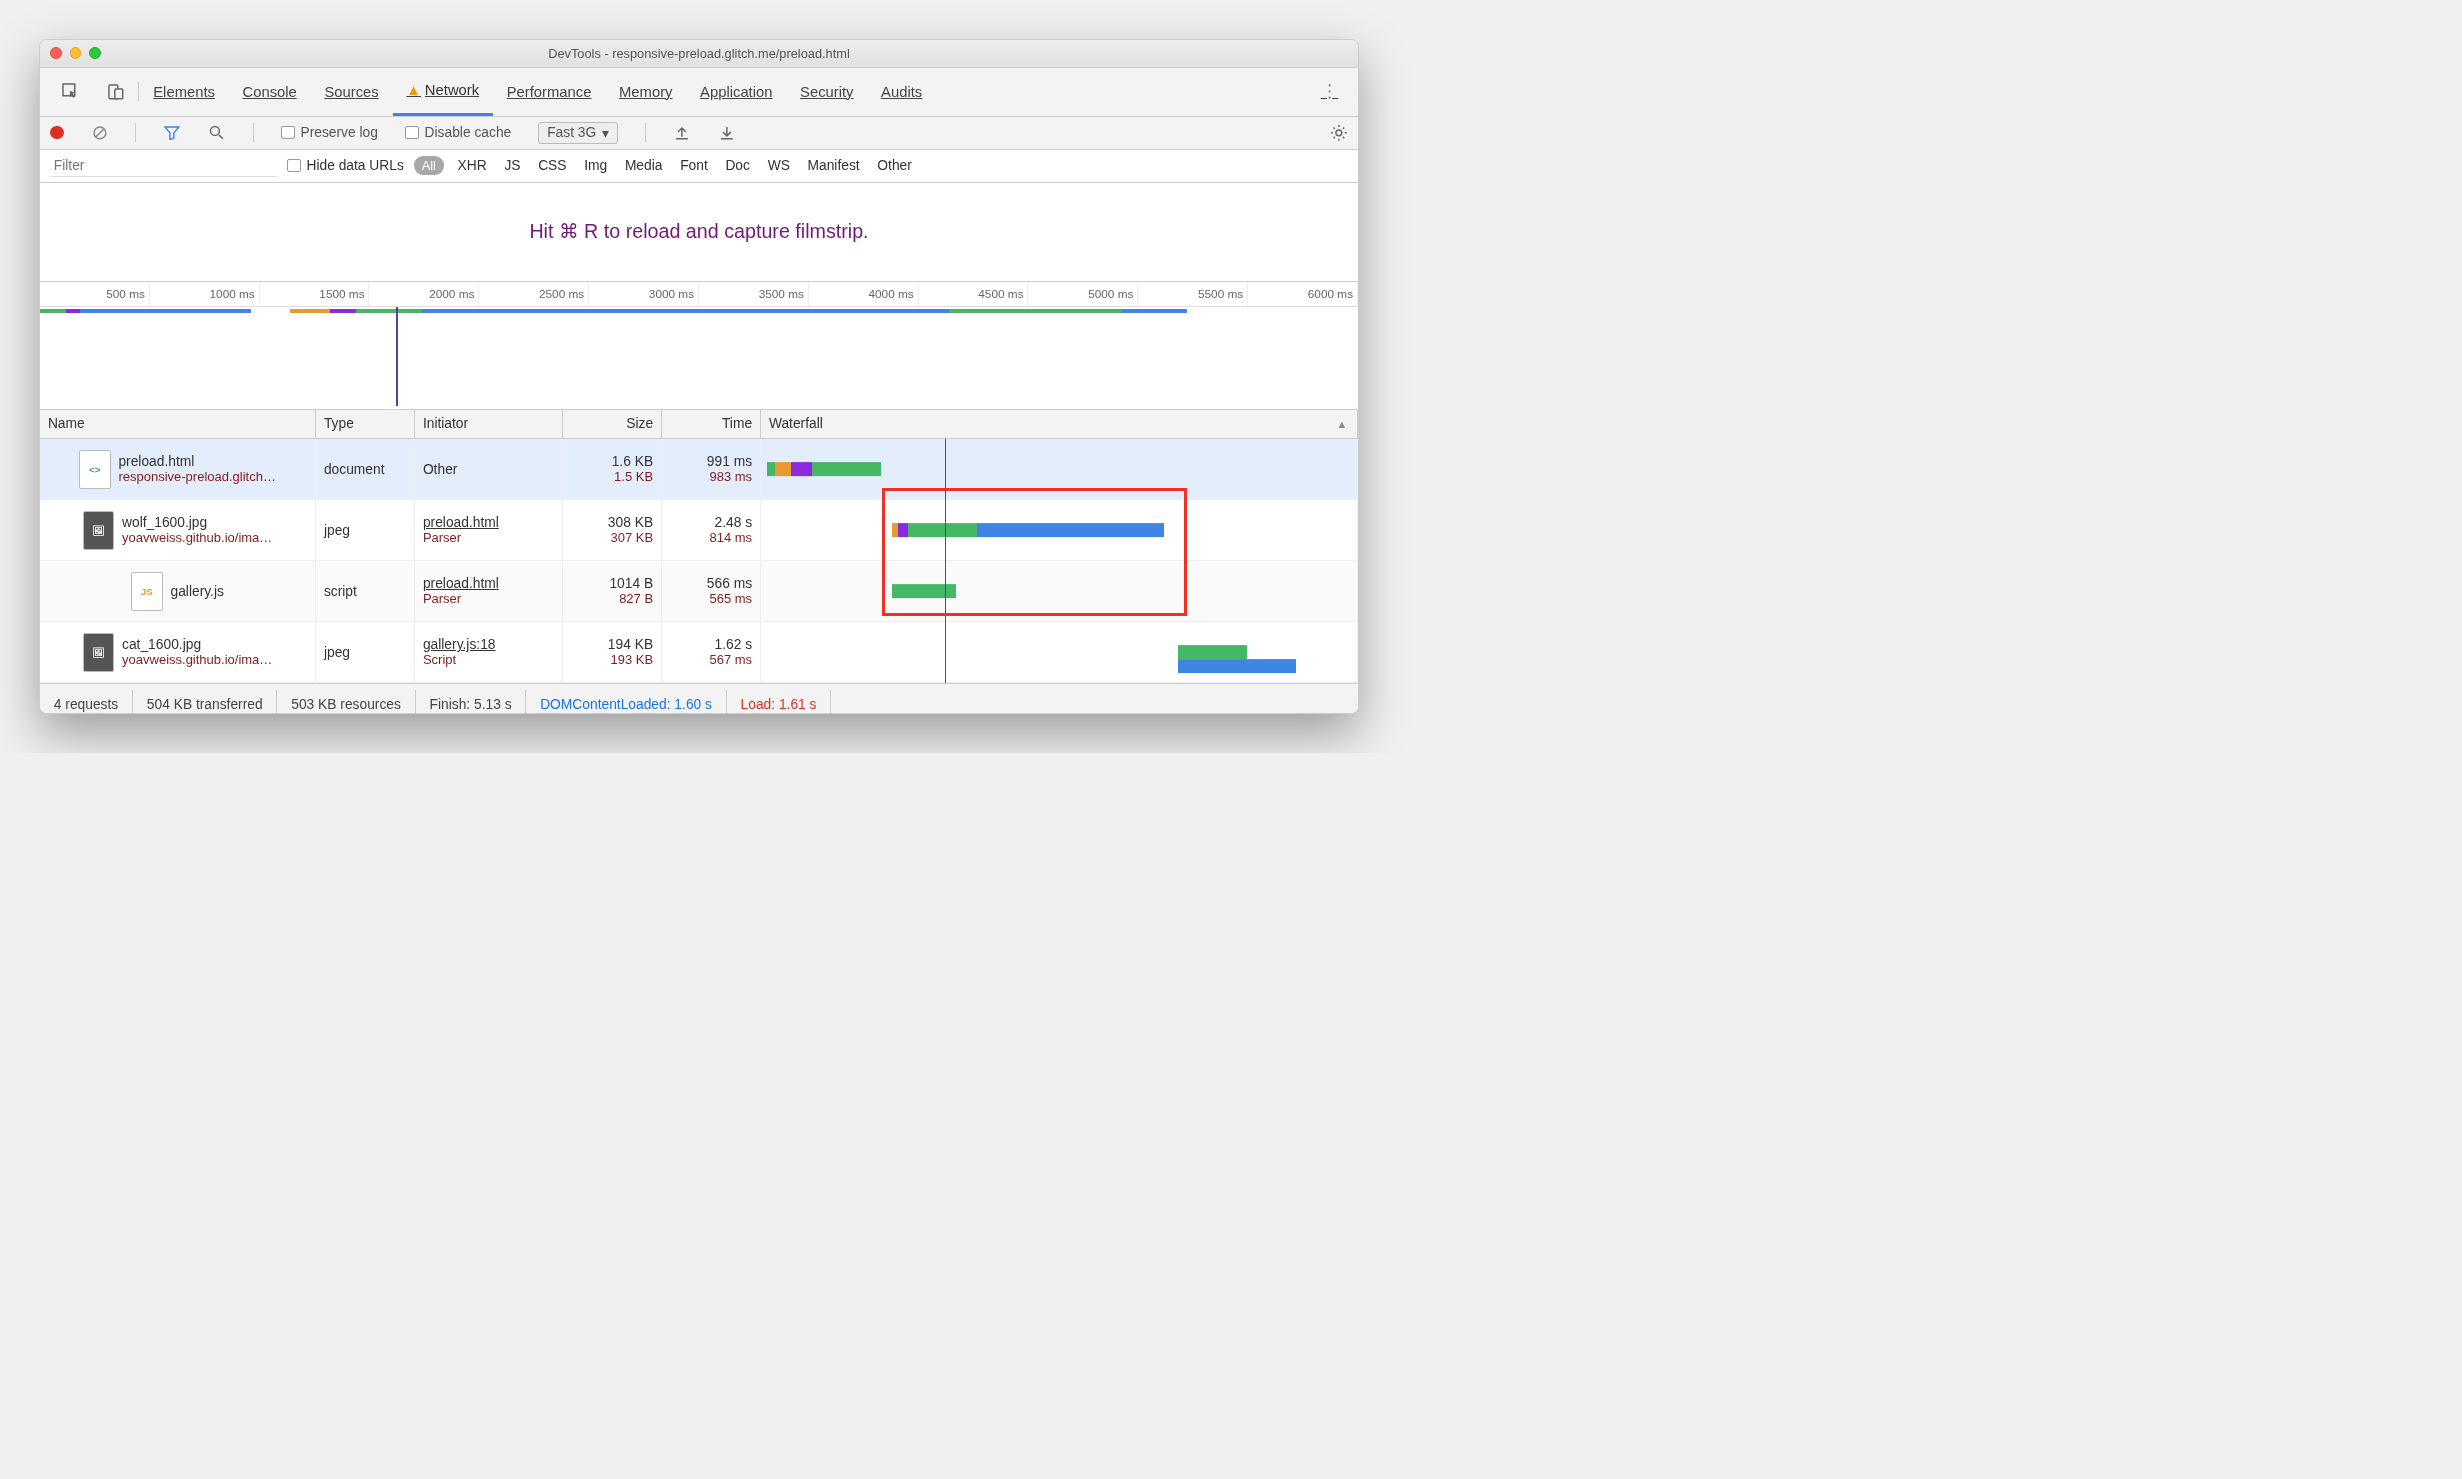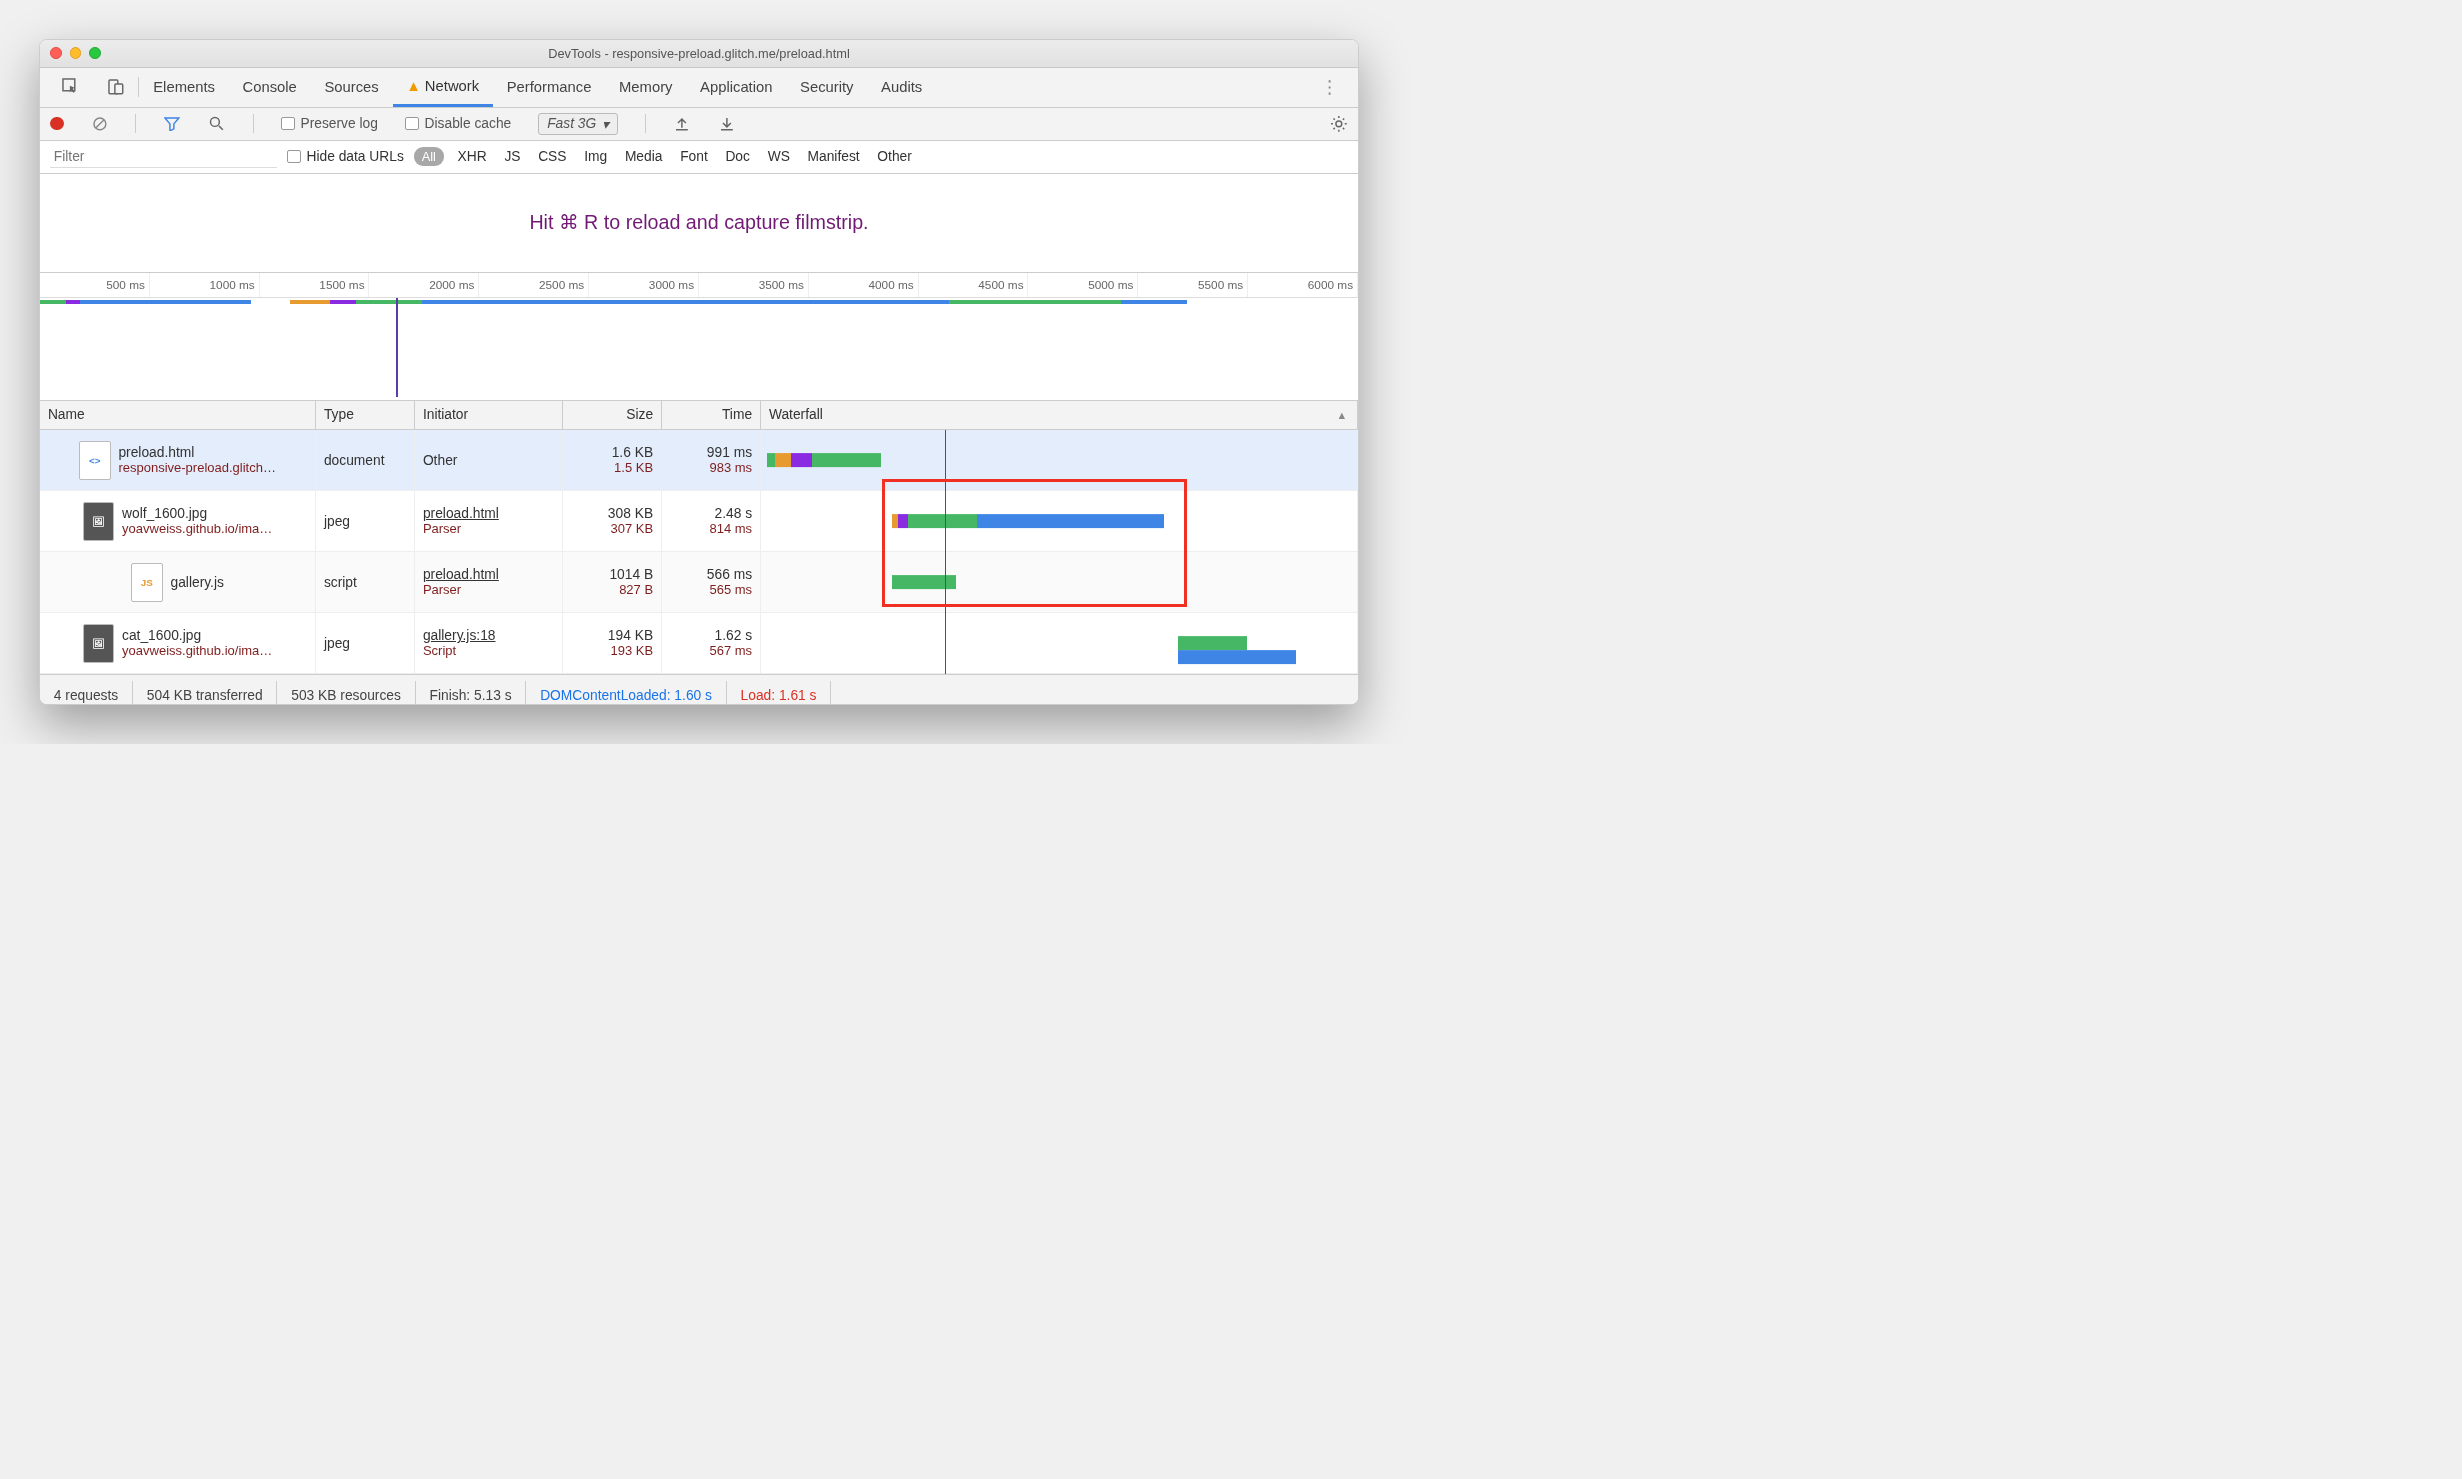--- a/index.html
+++ b/index.html
@@ -5,32 +5,32 @@
 * { box-sizing: border-box; margin: 0; padding: 0; font-family: -apple-system, "Helvetica Neue", Arial, sans-serif; }
 body { background: #f0f0f0; padding: 39px; }
 .window { width: 1320px; background: #fff; border-radius: 7.9px; box-shadow: 0 19.7px 49px rgba(0,0,0,0.35); overflow: hidden; border: 1px solid #ccc; }
 .titlebar { height: 27.6px; background: linear-gradient(#ececec,#e1e1e1); display: flex; align-items: center; padding: 0 9.9px; border-bottom: 1px solid #c8c8c8; position: relative; }
 .traffic { display: flex; gap: 7.9px; }
 .dot { width: 11.8px; height: 11.8px; border-radius: 50%; }
 .dot.red { background: #ff5f57; border: 1px solid #e1493f; }
 .dot.yellow { background: #ffbd2e; border: 1px solid #dfa023; }
 .dot.green { background: #28c840; border: 1px solid #1fa833; }
 .title { position: absolute; left: 0; right: 0; text-align: center; font-size: 12.8px; color: #555; }
-.tabs { display: flex; align-items: center; height: 40px; border-bottom: 1px solid #ccc; background: #f3f3f3; padding: 0 7.9px; font-size: 14.8px; color: #444; }
+.tabs { display: flex; align-items: center; height: 49px; border-bottom: 1px solid #ccc; background: #f3f3f3; padding: 0 7.9px; font-size: 14.8px; color: #444; text-decoration: underline; }
 .tab { padding: 0 13.8px; cursor: pointer; height: 100%; display: flex; align-items: center; gap: 3.9px; }
 .tab.active { color: #333; border-bottom: 3px solid #3f85e6; font-weight: 500; }
 .tabs .spacer { flex: 1; }
 .kebab { padding: 0 11.8px; color: #888; font-size: 17.7px; }
 .toolbar { display: flex; align-items: center; height: 33px; border-bottom: 1px solid #ccc; background: #f3f3f3; padding: 0 9.9px; gap: 27px; font-size: 13.8px; color: #555; }
 .rec { width: 13.8px; height: 13.8px; background: #d93025; border-radius: 50%; }
 .clear-icon, .filter-icon, .search-icon, .upload-icon, .download-icon, .gear-icon { width: 17.7px; height: 17.7px; display: inline-flex; align-items: center; justify-content: center; }
 .vsep { width: 1px; height: 19.7px; background: #ccc; }
 .check { display: flex; align-items: center; gap: 5.9px; }
 .checkbox { width: 13.8px; height: 13.8px; border: 1px solid #999; border-radius: 2px; background: #fff; }
-.select { display: inline-flex; align-items: center; background: #eee; border: 1px solid #bbb; border-radius: 3px; padding: 2px 7.9px; gap: 5.9px; font-style: italic; }
+.select { display: inline-flex; align-items: center; background: #eee; border: 1px solid #bbb; border-radius: 3px; padding: 2px 7.9px; gap: 5.9px; }
 .filterbar { display: flex; align-items: center; height: 33px; border-bottom: 1px solid #ccc; background: #fff; padding: 0 9.9px; gap: 9.9px; font-size: 13.8px; color: #333; }
 .filterbar input { border: none; outline: none; width: 227px; height: 23.6px; font-size: 13.8px; padding: 2px 3.9px; border-bottom: 1px solid #ddd; }
 .pill { background: #a8a8a8; color: #fff; border-radius: 9px; padding: 2px 7.9px; font-size: 12.8px; }
 .ftype { padding: 0 3.9px; cursor: pointer; }
 .filmstrip { height: 99px; display: flex; align-items: center; justify-content: center; color: #701a75; font-size: 19.7px; border-bottom: 1px solid #ccc; }
 .timeline { position: relative; height: 128px; border-bottom: 1px solid #ccc; }
 .ticks { display: flex; height: 25.6px; font-size: 11.8px; color: #666; border-bottom: 1px solid #ddd; }
 .tick { flex: 1; border-right: 1px solid #eee; display: flex; align-items: center; justify-content: flex-end; padding-right: 3.9px; }
 .overview { position: relative; height: 99px; }
 .bar { position: absolute; height: 3.9px; top: 2px; }

